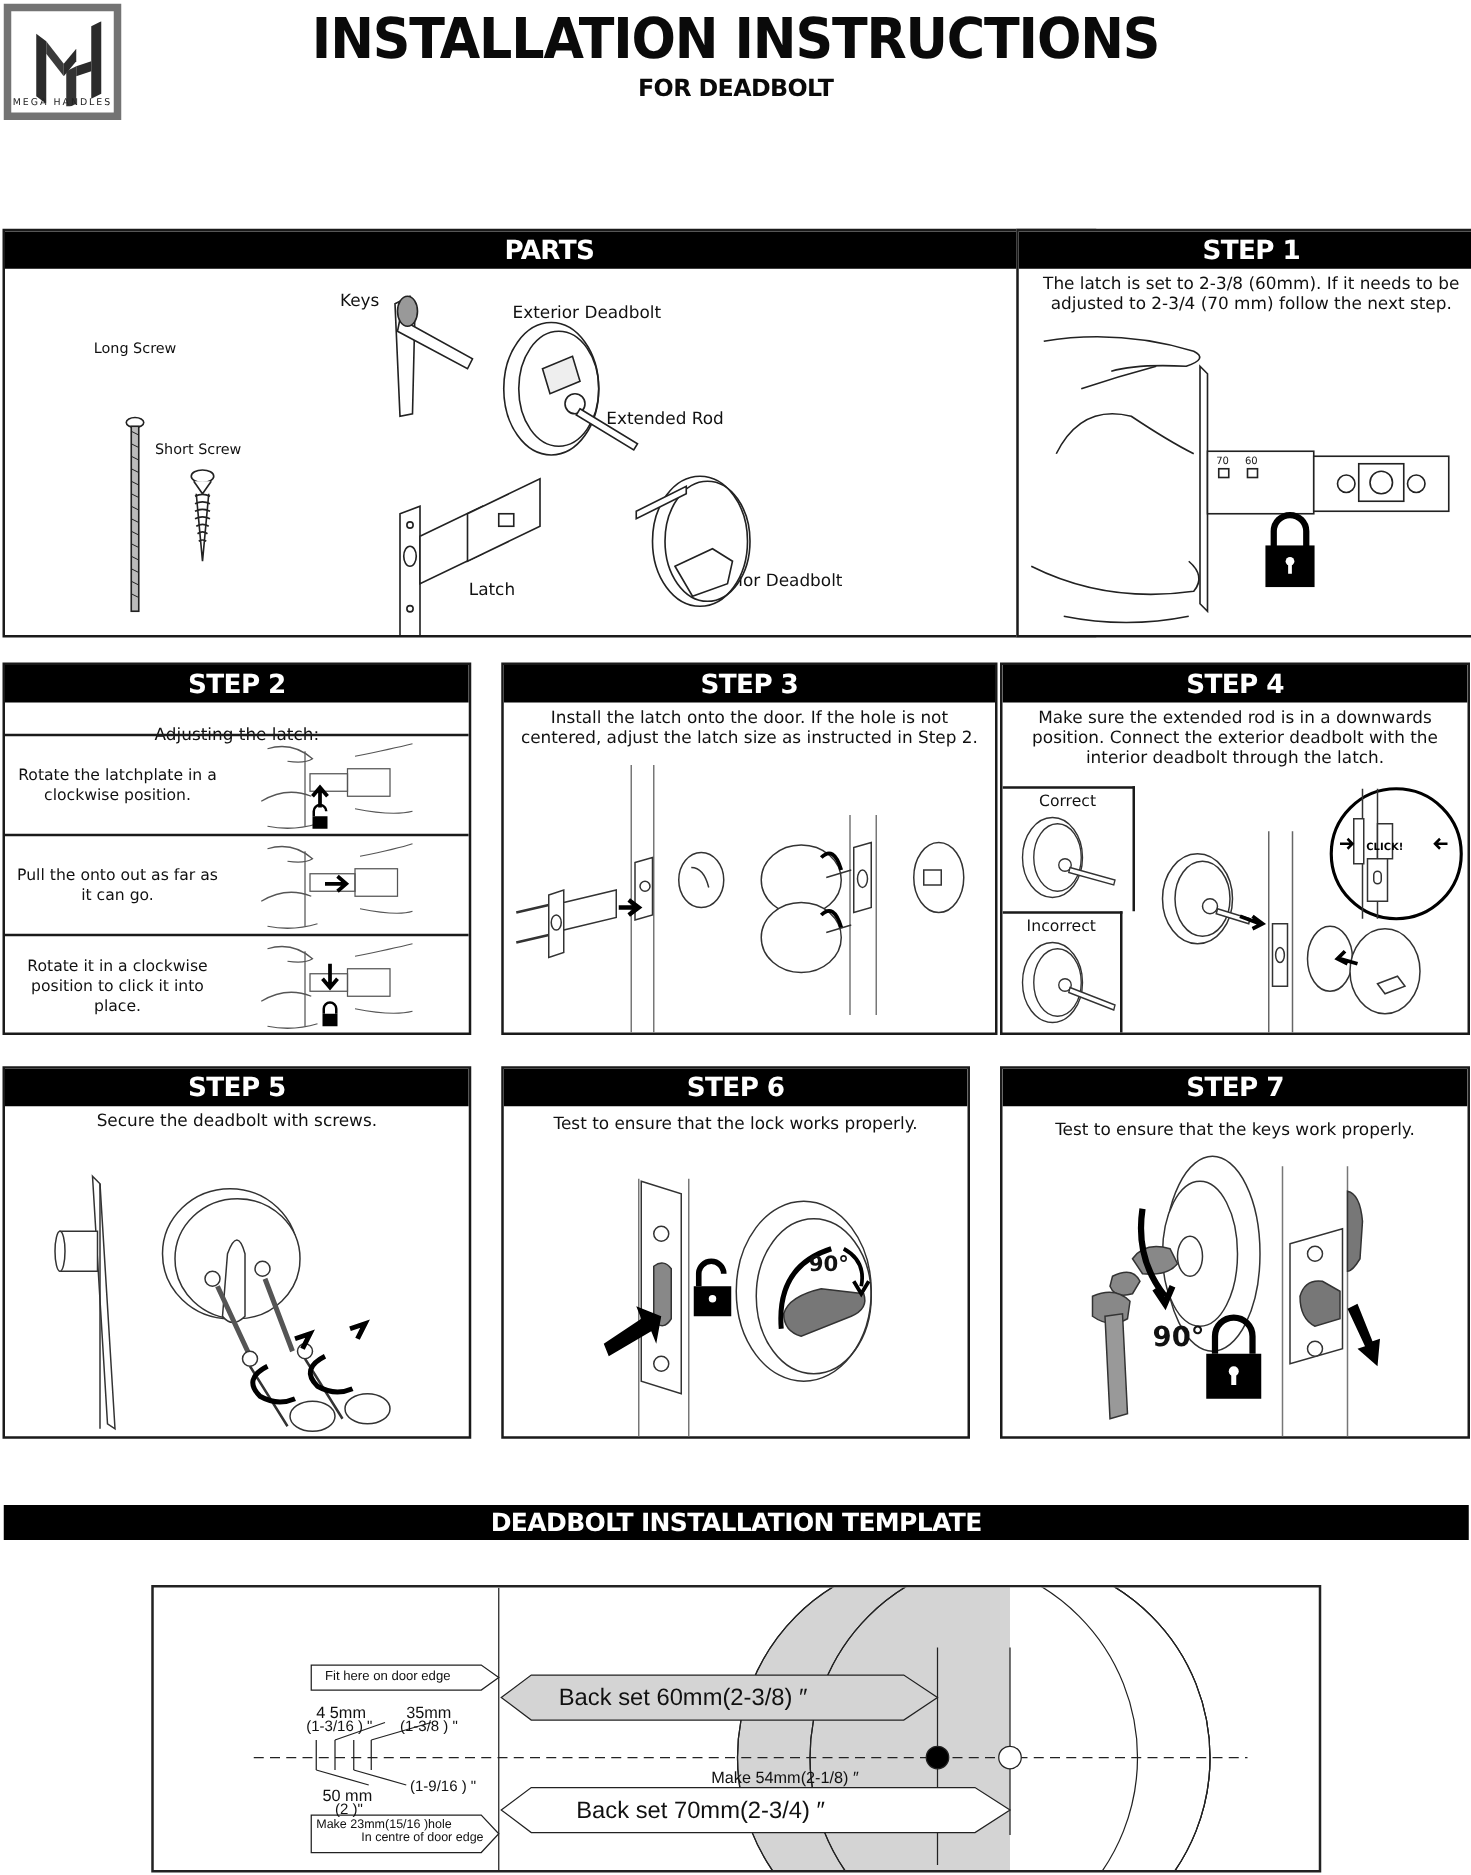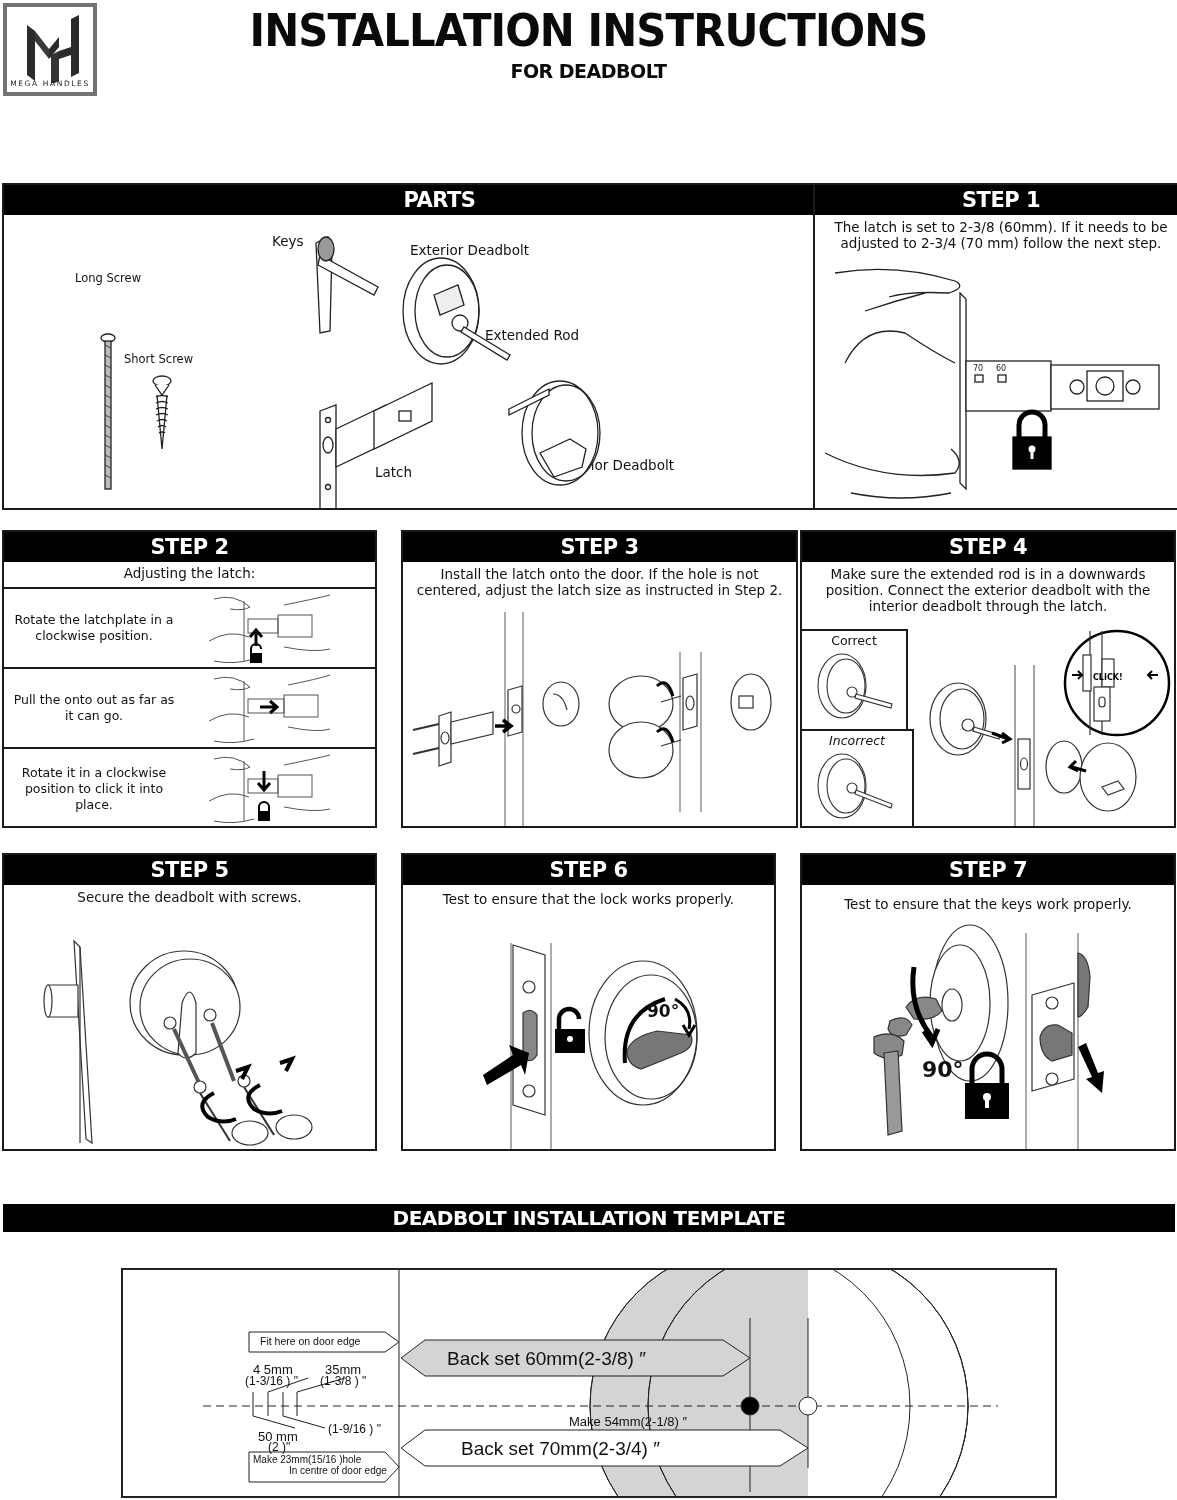--- a/index.html
+++ b/index.html
@@ -1,19 +1,19 @@
 <!DOCTYPE html>
 <html><head>
 <meta charset="utf-8">
 <style>
   * { box-sizing: border-box; margin: 0; padding: 0; }
   html, body { width: 1177px; height: 1500px; background: #ffffff; overflow: hidden; }
   body { position: relative; font-family: "DejaVu Sans", sans-serif; color: #111; }
 
-  .logo { position: absolute; left: 3px; top: 3px; width: 94px; height: 93px; border: 4px solid #737373; background: #fff; }
+  .logo { position: absolute; left: 3px; top: 3px; width: 94px; height: 93px; border: 6px solid #737373; background: #fff; }
   .logo svg { position: absolute; left: 18px; top: 8px; }
   .logo .brand { position: absolute; left: 0; right: 0; bottom: 4px; text-align: center; font-size: 7.5px; letter-spacing: 1.6px; color: #222; font-family: "DejaVu Sans", sans-serif; }
 
   .title { position: absolute; left: 0; right: 0; top: 4px; text-align: center; font-family: "DejaVu Sans", sans-serif; font-weight: bold; font-size: 45px; letter-spacing: -1px; transform: scaleX(0.93); color: #0a0a0a; }
   .subtitle { position: absolute; left: 0; right: 0; top: 60px; text-align: center; font-weight: bold; font-size: 19px; letter-spacing: -0.5px; color: #0a0a0a; }
 
   .panel { position: absolute; border: 2px solid #1a1a1a; background: #fff; overflow: hidden; }
   .panel-head { height: 30px; background: #000; color: #fff; text-align: center; font-weight: bold; font-size: 21px; line-height: 30px; letter-spacing: -0.5px; }
   .panel-desc { text-align: center; font-size: 13.5px; line-height: 16px; padding: 4px 10px 0; color: #111; }
 
@@ -132,21 +132,21 @@
       <path d="M204,184 v-12 a13,13 0 0 1 26,0 v12" fill="none" stroke-width="5"></path>
       <rect x="198" y="184" width="38" height="32"></rect>
       <circle cx="217" cy="196" r="3.5" fill="#fff" stroke="none"></circle>
       <rect x="215.5" y="197" width="3" height="9" fill="#fff" stroke="none"></rect>
     </g>
   </svg>
 </div>
 
 <div class="panel" style="left:2px; top:530px; width:375px; height:298px;">
   <div class="panel-head">STEP 2</div>
-  <div class="panel-desc" style="padding-top:3px;">Adjusting the latch:</div>
+  <div class="panel-desc" style="padding-top:18px;">Adjusting the latch:</div>
 
   <div class="sub-row" style="top:55px; height:80px;">
     <div class="txt">Rotate the latchplate in a clockwise position.</div>
     <svg width="130" height="76" viewBox="0 0 130 76" fill="none" stroke="#555" stroke-width="1">
       <path d="M10,8 q20,-6 36,8 q-6,4 -20,2"></path>
         <path d="M5,50 q20,-12 40,-4"></path>
         <path d="M10,70 q20,4 40,-2"></path>
       <path d="M40,10 v60"></path>
         <rect x="44" y="28" width="30" height="14"></rect>
         <rect x="74" y="24" width="34" height="22"></rect>
@@ -236,21 +236,21 @@
   <div class="panel-desc">Make sure the extended rod is in a downwards position. Connect the exterior deadbolt with the interior deadbolt through the latch.</div>
   <div style="position:absolute; left:0; top:97px; width:106px; height:100px; border-top:2px solid #1a1a1a; border-right:2px solid #1a1a1a;">
     <div style="text-align:center; font-size:12.5px; margin-top:2px;">Correct</div>
     <svg width="104" height="78" viewBox="0 0 104 78" fill="none" stroke="#333" stroke-width="1.1">
       <ellipse cx="40" cy="38" rx="24" ry="32" fill="#fff"></ellipse>
         <ellipse cx="44" cy="38" rx="19" ry="27"></ellipse>
       <circle cx="50" cy="44" r="5"></circle>
         <path d="M54,46 l36,10 l-1,4 l-36,-10 z" fill="#fff"></path>
     </svg>
   </div>
-  <div style="position:absolute; left:0; top:197px; width:112px; height:101px; border-top:2px solid #1a1a1a; border-right:2px solid #1a1a1a;font-style:italic;">
+  <div style="position:absolute; left:0; top:197px; width:96px; height:101px; border-top:2px solid #1a1a1a; border-right:2px solid #1a1a1a;">
     <div style="text-align:center; font-size:12.5px; margin-top:2px;">Incorrect</div>
     <svg width="104" height="78" viewBox="0 0 104 78" fill="none" stroke="#333" stroke-width="1.1">
       <ellipse cx="40" cy="38" rx="24" ry="32" fill="#fff"></ellipse>
         <ellipse cx="44" cy="38" rx="19" ry="27"></ellipse>
       <circle cx="50" cy="40" r="5"></circle>
         <path d="M54,42 l36,14 l-1,4 l-36,-14 z" fill="#fff"></path>
     </svg>
   </div>
   <svg style="position:absolute; left:108px; top:97px;" width="266" height="200" viewBox="0 0 266 200" fill="none" stroke="#333" stroke-width="1.2">
     <path d="M105,36 v164 M124,36 v164" stroke="#666"></path>

